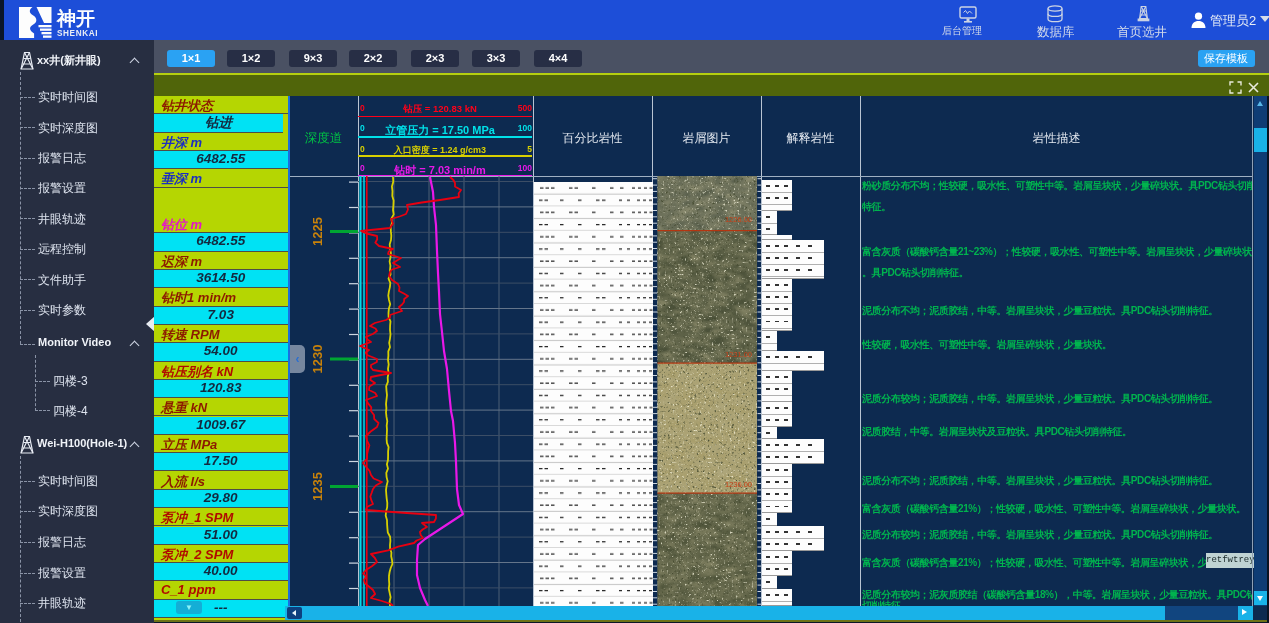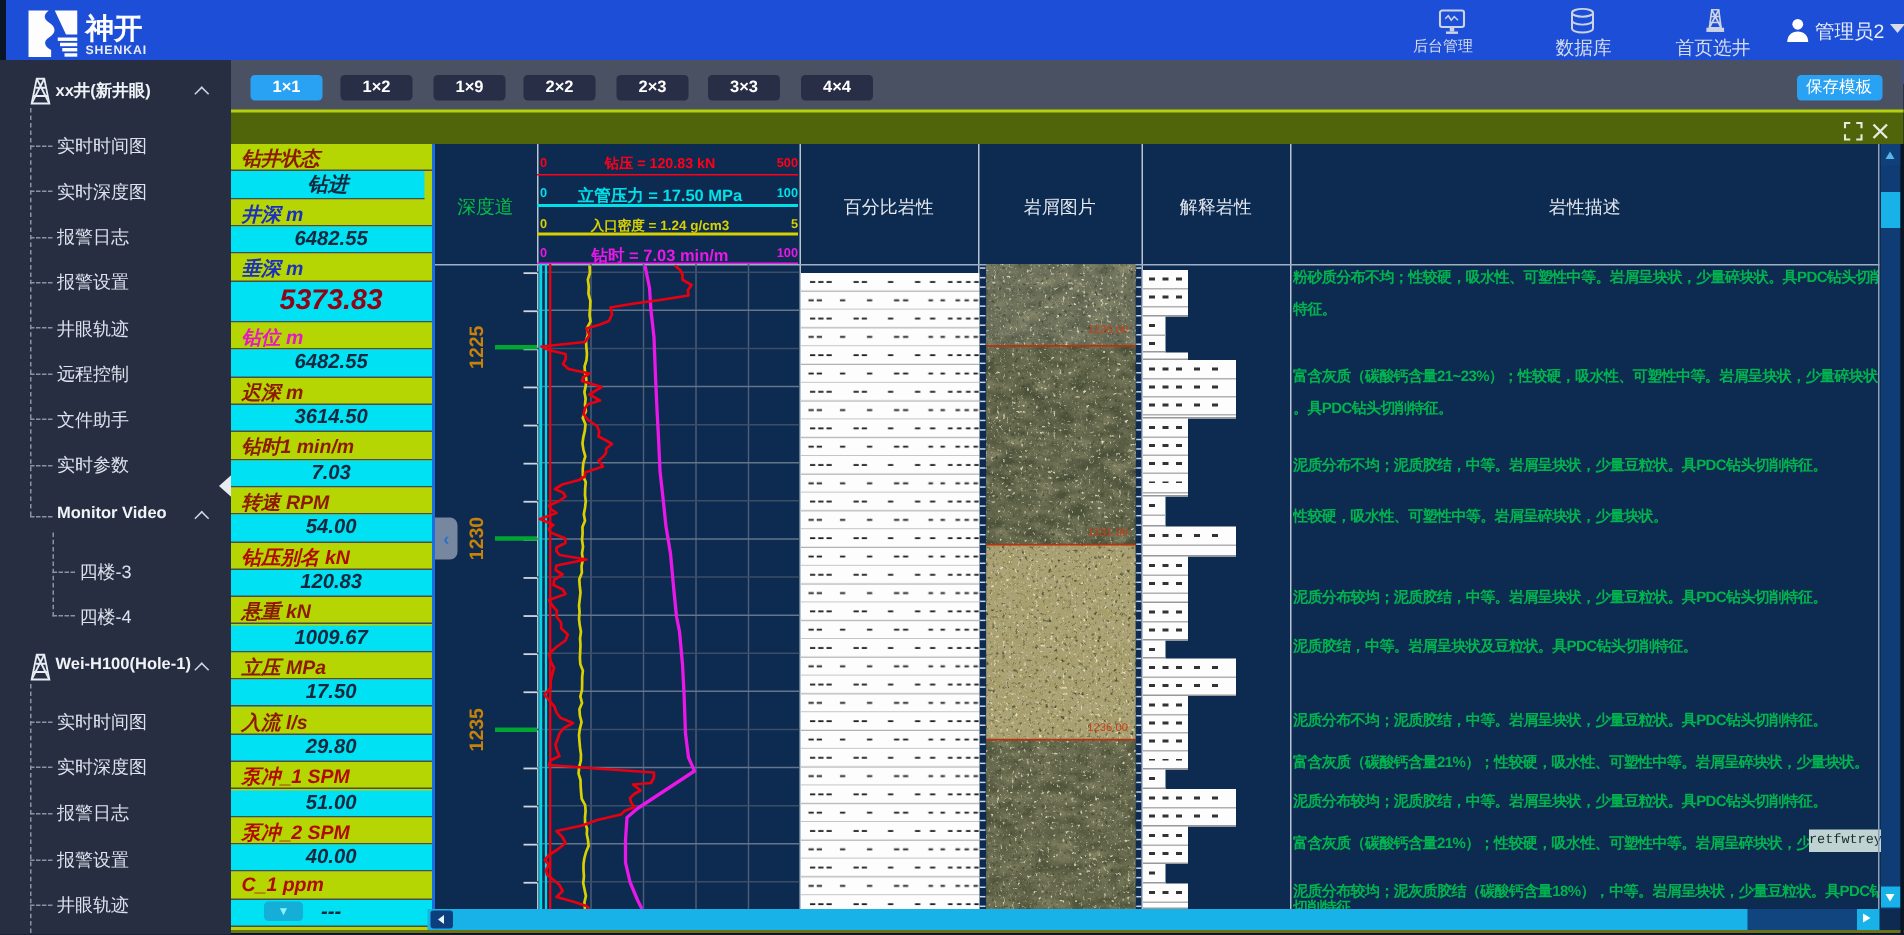--- a/index.html
+++ b/index.html
@@ -117,21 +117,21 @@
 <div class="ti" style="left:38px;top:494px">报警日志</div>
 <div class="conn" style="left:20px;top:533px"></div>
 <div class="ti" style="left:38px;top:525px">报警设置</div>
 <div class="conn" style="left:20px;top:563px"></div>
 <div class="ti" style="left:38px;top:555px">井眼轨迹</div>
 <div class="abs" style="left:146px;top:276px;width:0;height:0;border-top:8px solid transparent;border-bottom:8px solid transparent;border-right:9px solid #e8ecf2"></div>
 </div>
 <div class="abs" style="left:154px;top:40px;width:1115px;height:34px;background:#4a5163"></div>
 <div class="tabbtn" style="left:167px;background:#2aa2f3">1×1</div>
 <div class="tabbtn" style="left:227px;background:#272e45">1×2</div>
-<div class="tabbtn" style="left:289px;background:#272e45">1×9</div>
+<div class="tabbtn" style="left:289px;background:#272e45">9×3</div>
 <div class="tabbtn" style="left:349px;background:#272e45">2×2</div>
 <div class="tabbtn" style="left:411px;background:#272e45">2×3</div>
 <div class="tabbtn" style="left:472px;background:#272e45">3×3</div>
 <div class="tabbtn" style="left:534px;background:#272e45">4×4</div>
 <div class="tabbtn" style="left:1197.5px;width:57px;background:#2aa2f3;font-weight:normal">保存模板</div>
 <div class="abs" style="left:154px;top:73px;width:1115px;height:23px;background:#50650a;border-top:2px solid #b5cf10">
 <svg class="abs" style="left:1075px;top:6px" width="13" height="13" viewBox="0 0 13 13">
       <g stroke="#e8eadc" stroke-width="1.4" fill="none">
         <path d="M1,4.5 V1 h3.5 M8.5,1 H12 v3.5 M12,8.5 V12 H8.5 M4.5,12 H1 V8.5"></path>
       </g>
@@ -142,21 +142,20 @@
       </g>
     </svg>
 </div>
 <div class="abs" style="left:290px;top:96px;width:977px;height:524px;background:#0d2a50"></div>
 <div class="abs" style="left:154px;top:96px;width:136px;height:524px;border-right:2.5px solid #1a6fe0;background:#b5d602">
 <div class="lbl prow" style="position:absolute;left:0;top:0.0px;width:133.5px;height:18.33px;color:#8c1a00;font-size:13px">钻井状态</div>
 <div class="val prow" style="position:absolute;left:0;top:18.3px;width:129px;height:18.33px;color:#13293f;font-size:13.5px;">钻进</div>
 <div class="lbl prow" style="position:absolute;left:0;top:36.7px;width:133.5px;height:18.33px;color:#1b2fc0;font-size:13px">井深 m</div>
 <div class="val prow" style="position:absolute;left:0;top:55.0px;width:133.5px;height:18.33px;color:#13293f;font-size:13.5px;">6482.55</div>
 <div class="lbl prow" style="position:absolute;left:0;top:73.3px;width:133.5px;height:18.33px;color:#1b2fc0;font-size:13px">垂深 m</div>
-<div class="val prow" style="position:absolute;left:0;top:91.6px;width:133.5px;height:27.20px;color:#8c0618;font-size:19px;line-height:26px;">5373.83</div>
 <div class="lbl prow" style="position:absolute;left:0;top:118.8px;width:133.5px;height:18.33px;color:#e517c5;font-size:13px">钻位 m</div>
 <div class="val prow" style="position:absolute;left:0;top:137.2px;width:133.5px;height:18.33px;color:#13293f;font-size:13.5px;">6482.55</div>
 <div class="lbl prow" style="position:absolute;left:0;top:155.5px;width:133.5px;height:18.33px;color:#8c1a00;font-size:13px">迟深 m</div>
 <div class="val prow" style="position:absolute;left:0;top:173.8px;width:133.5px;height:18.33px;color:#13293f;font-size:13.5px;">3614.50</div>
 <div class="lbl prow" style="position:absolute;left:0;top:192.2px;width:133.5px;height:18.33px;color:#8c1a00;font-size:13px">钻时1 min/m</div>
 <div class="val prow" style="position:absolute;left:0;top:210.5px;width:133.5px;height:18.33px;color:#13293f;font-size:13.5px;">7.03</div>
 <div class="lbl prow" style="position:absolute;left:0;top:228.8px;width:133.5px;height:18.33px;color:#8c1a00;font-size:13px">转速 RPM</div>
 <div class="val prow" style="position:absolute;left:0;top:247.2px;width:133.5px;height:18.33px;color:#13293f;font-size:13.5px;text-align:center;">54.00</div>
 <div class="lbl prow" style="position:absolute;left:0;top:265.5px;width:133.5px;height:18.33px;color:#b00b00;font-size:13px">钻压别名 kN</div>
 <div class="val prow" style="position:absolute;left:0;top:283.8px;width:133.5px;height:18.33px;color:#13293f;font-size:13.5px;">120.83</div>

